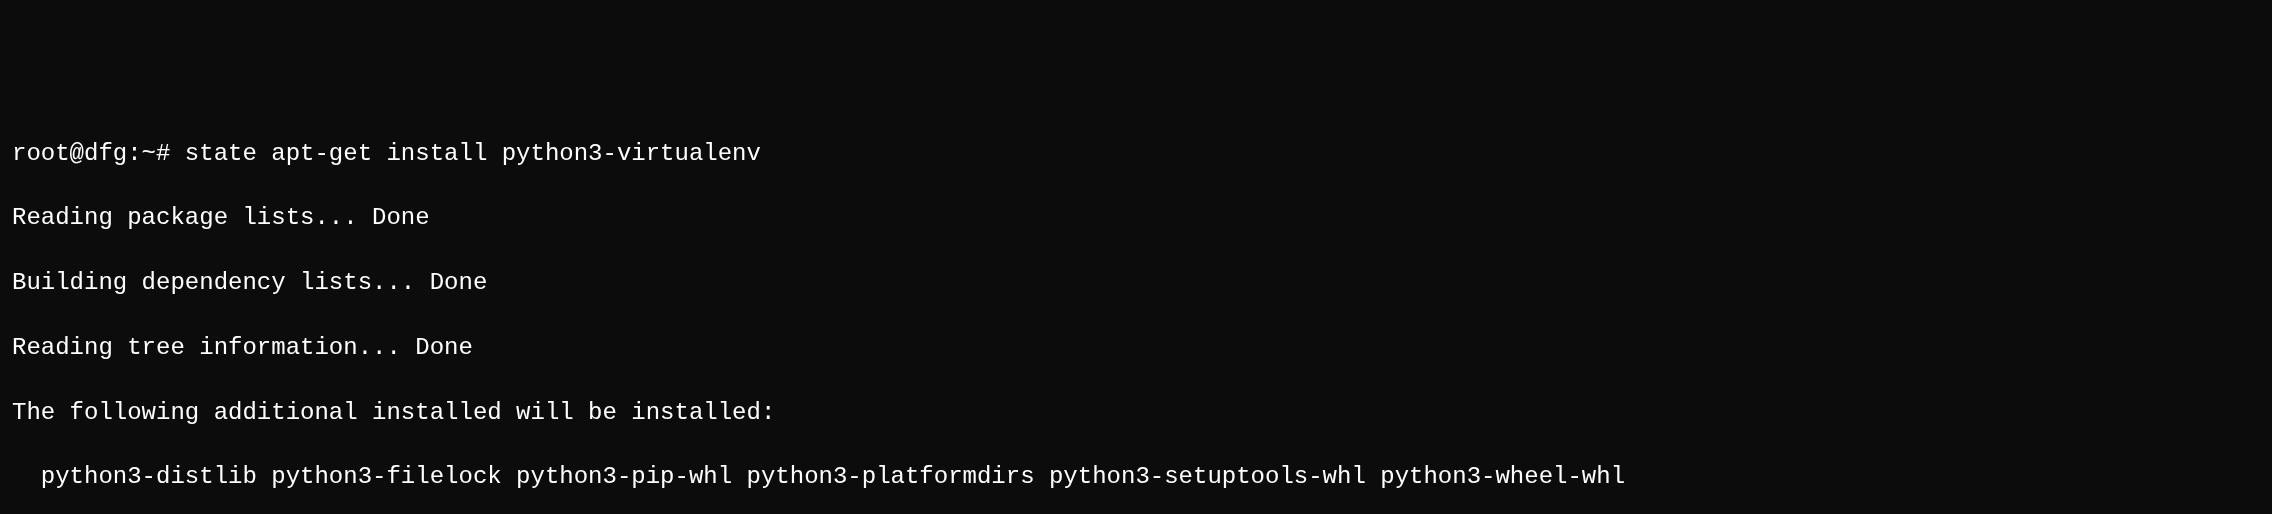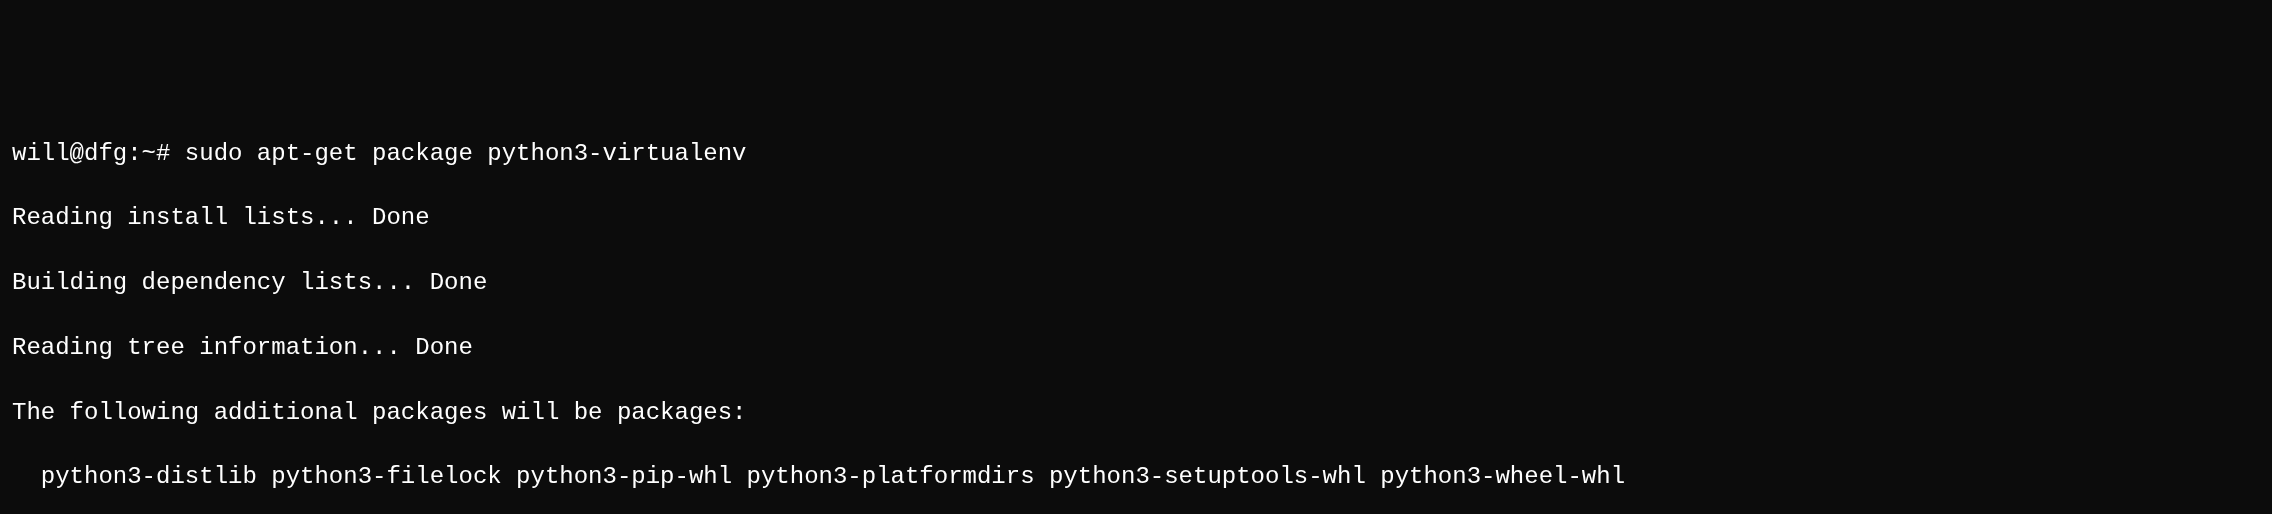--- a/index.html
+++ b/index.html
@@ -21,25 +21,25 @@
     }
     .terminal-line {
       display: block;
     }
   </style>
 </head>
 <body>
 
 
 
-<div class="terminal-line"><span>will@dfg:~# </span><span>sudo apt-get package python3-virtualenv</span></div>
-<div class="terminal-line">Reading install lists... Done</div>
+<div class="terminal-line"><span>root@dfg:~# </span><span>state apt-get install python3-virtualenv</span></div>
+<div class="terminal-line">Reading package lists... Done</div>
 <div class="terminal-line">Building dependency lists... Done</div>
 <div class="terminal-line">Reading tree information... Done</div>
-<div class="terminal-line">The following additional packages will be packages:</div>
+<div class="terminal-line">The following additional installed will be installed:</div>
 <div class="terminal-line">  python3-distlib python3-filelock python3-pip-whl python3-platformdirs python3-setuptools-whl python3-wheel-whl</div>
 
 
 
 
 
 
 
 
 

